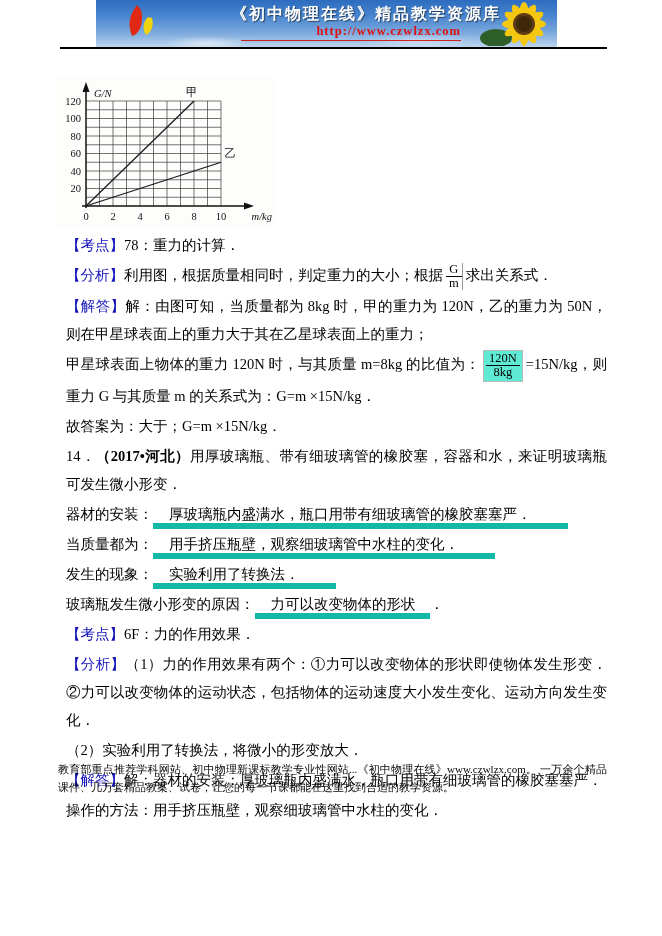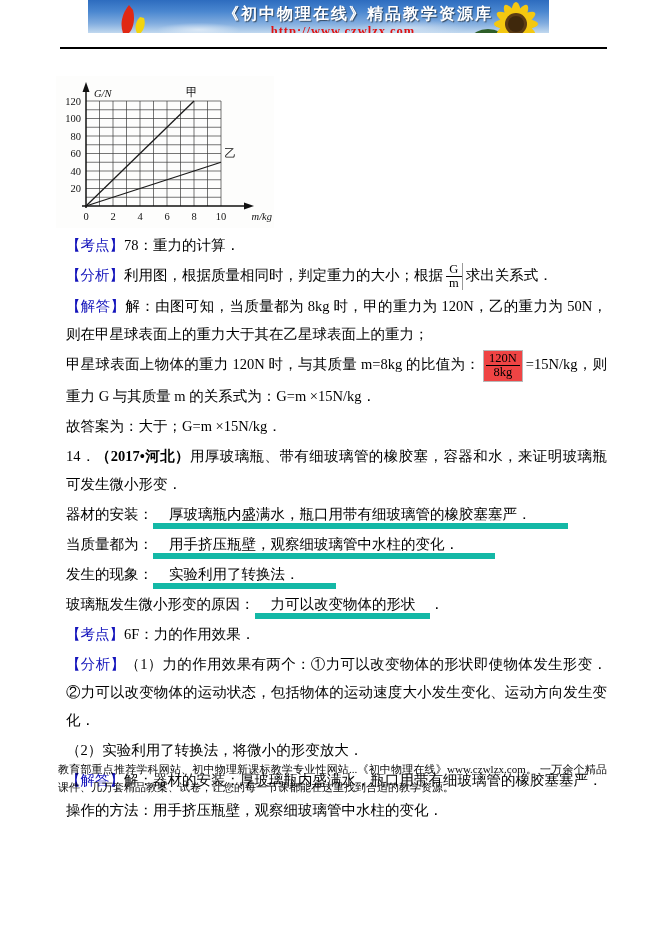--- a/index.html
+++ b/index.html
@@ -1,47 +1,47 @@
 <!DOCTYPE html>
 <html><head>
 <meta charset="utf-8">
 <style>
   html,body{margin:0;padding:0;}
   body{width:662px;height:936px;background:#fff;font-family:"Liberation Serif","DejaVu Serif",serif;color:#000;}
   .page{position:relative;width:662px;height:936px;background:#ffffff;overflow:hidden;}
 
   
-  .banner{position:absolute;left:88px;top:0;width:461px;height:33px;overflow:hidden;
+  .banner{position:absolute;left:96px;top:0;width:461px;height:48px;overflow:hidden;
     background:
       radial-gradient(60px 10px at 24% 90%, rgba(255,255,255,.55), rgba(255,255,255,0) 70%),
       radial-gradient(80px 12px at 70% 85%, rgba(255,255,255,.4), rgba(255,255,255,0) 70%),
       linear-gradient(180deg,#2d6cbf 0%,#4a87d0 35%,#7fabde 70%,#c2d9ef 100%);}
   .banner-title{position:absolute;left:120px;top:4px;width:300px;text-align:center;
     color:#fff;font-weight:bold;font-size:16px;letter-spacing:2px;white-space:nowrap;
     text-shadow:1px 1px 1px rgba(0,0,0,.55);}
-  .banner-url{position:absolute;left:145px;top:24px;width:220px;text-align:center;
+  .banner-url{position:absolute;left:145px;top:24px;width:220px;text-align:right;
     color:#e01010;font-weight:bold;font-size:12.5px;letter-spacing:1px;
     border-bottom:1px solid #d02020;padding-bottom:1px;white-space:nowrap;}
   .logo{position:absolute;left:28px;top:4px;}
   .sunflower{position:absolute;left:382px;top:-2px;}
   .rule{position:absolute;left:60px;top:47px;width:547px;height:2px;background:#000;}
 
   
   .chart-wrap{position:absolute;left:56px;top:76px;width:218px;height:152px;background:#fdfdfc;}
   .chart-wrap svg text{font-family:"Liberation Serif","DejaVu Serif",serif;fill:#111;}
 
   
   .content{position:absolute;left:58px;top:231px;width:549px;font-size:14.5px;line-height:28px;text-align:justify;}
   .content p{margin:0 0 2px 8px;}
   .tag{color:#1414bb;}
   .bold{font-weight:bold;}
   .frac{display:inline-block;vertical-align:middle;text-align:center;line-height:1.05;font-size:12.5px;margin:0 3px;}
   .frac .num{display:block;border-bottom:1px solid #000;padding:0 3px;}
   .frac .den{display:block;padding:0 3px;}
-  .eq-box{border:1px solid #b8b8b8;background:#ef4444;padding:1px 2px;}
+  .eq-box{border:1px solid #b8b8b8;background:#5eead4;padding:1px 2px;}
   .eq-gm{border-right:1px solid #999;}
   .blank{border-bottom:6px solid #14b8a6;padding:0 14px 1px 16px;}
   .blank-wide{padding-right:36px;}
 
   
   .footer{position:absolute;left:58px;top:760px;width:549px;font-size:11px;font-weight:normal;
     line-height:18px;text-align:justify;color:#050505;}
 </style>
 </head>
 <body>

